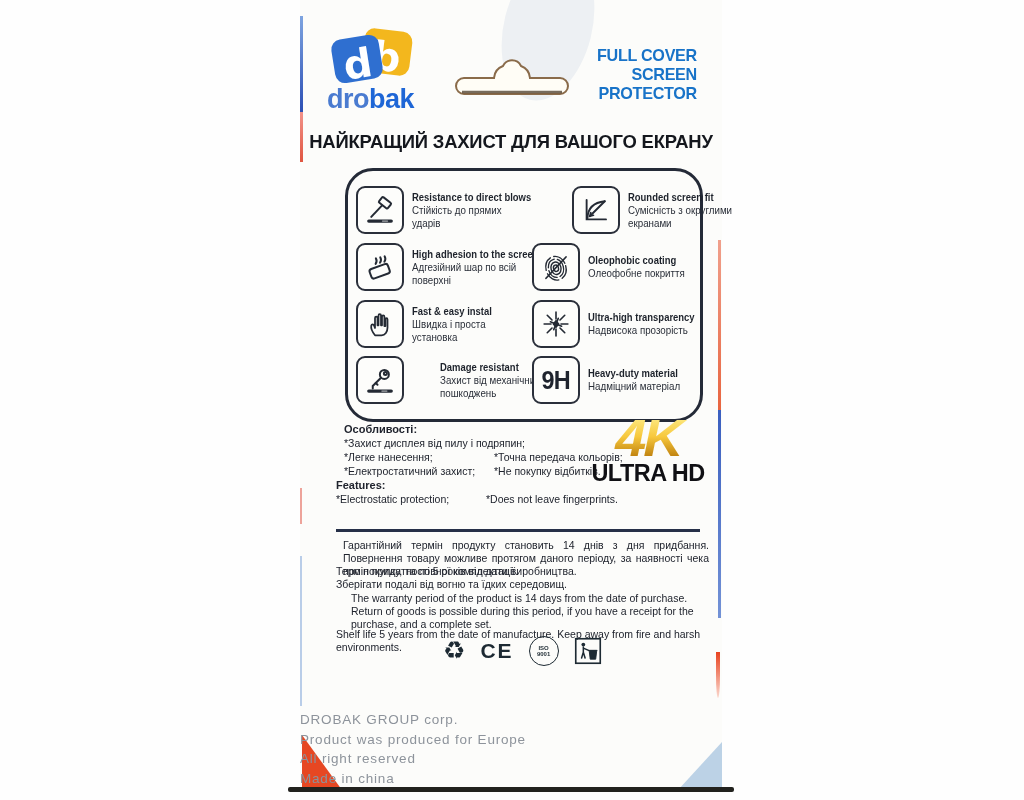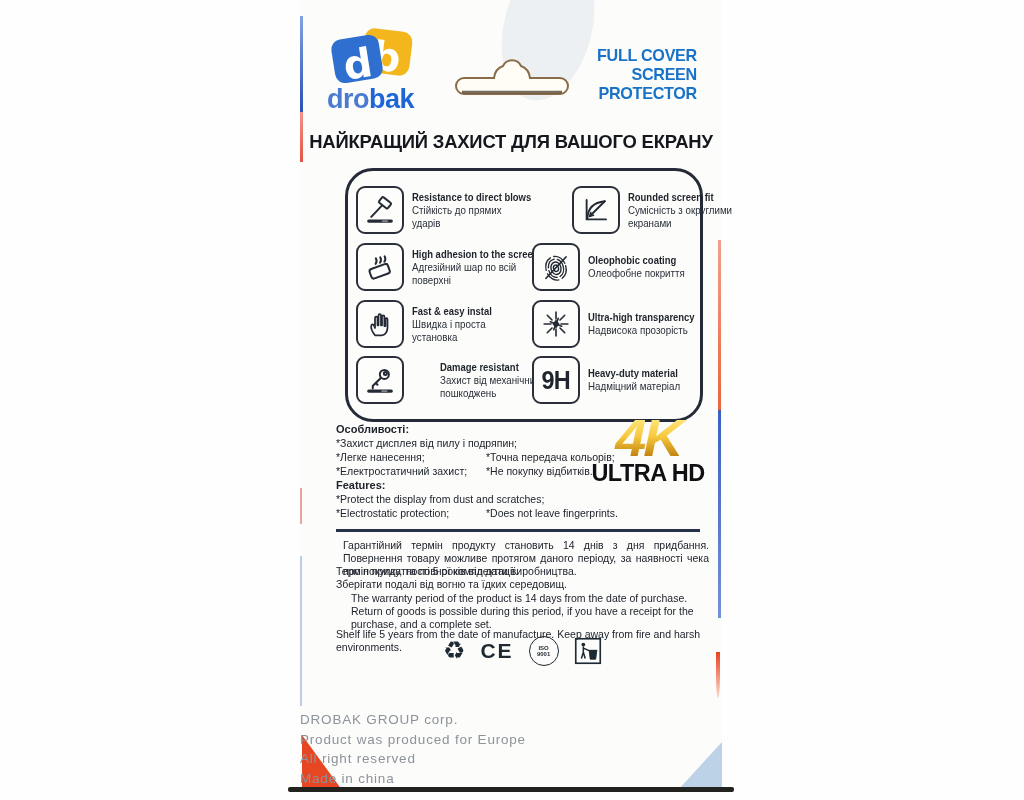--- a/index.html
+++ b/index.html
@@ -234,36 +234,35 @@
     <div class="feat" style="left:232px;top:356px;">
       <div class="icon-box">
         <span class="nineH">9H</span>
       </div>
       <div class="feat-text">
         <div class="en">Heavy-duty material</div>
         <div class="uk">Надміцний матеріал</div>
       </div>
     </div>
 
-    <div class="list-block" style="top:422px;">
+    <div class="list-block" style="top:422px;margin-left:8px;">
       <div class="list-title">Особливості:</div>
       <div class="list-line">*Захист дисплея від пилу і подряпин;</div>
       <div class="list-cols">
         <span class="c1">*Легке нанесення;</span>
         <span class="c2">*Точна передача кольорів;</span>
       </div>
       <div class="list-cols">
         <span class="c1">*Електростатичний захист;</span>
         <span class="c2">*Не покупку відбитків.</span>
       </div>
     </div>
 
     <div class="list-block" style="top:478px;">
       <div class="list-title">Features:</div>
-      <div class="list-line">*Protect the display from dust and scratches;</div>
       <div class="list-cols">
         <span class="c1">*Electrostatic protection;</span>
         <span class="c2">*Does not leave fingerprints.</span>
       </div>
     </div>
 
     <div class="badge4k">
       <div class="k4">4K</div>
       <div class="uhd">ULTRA HD</div>
     </div>

